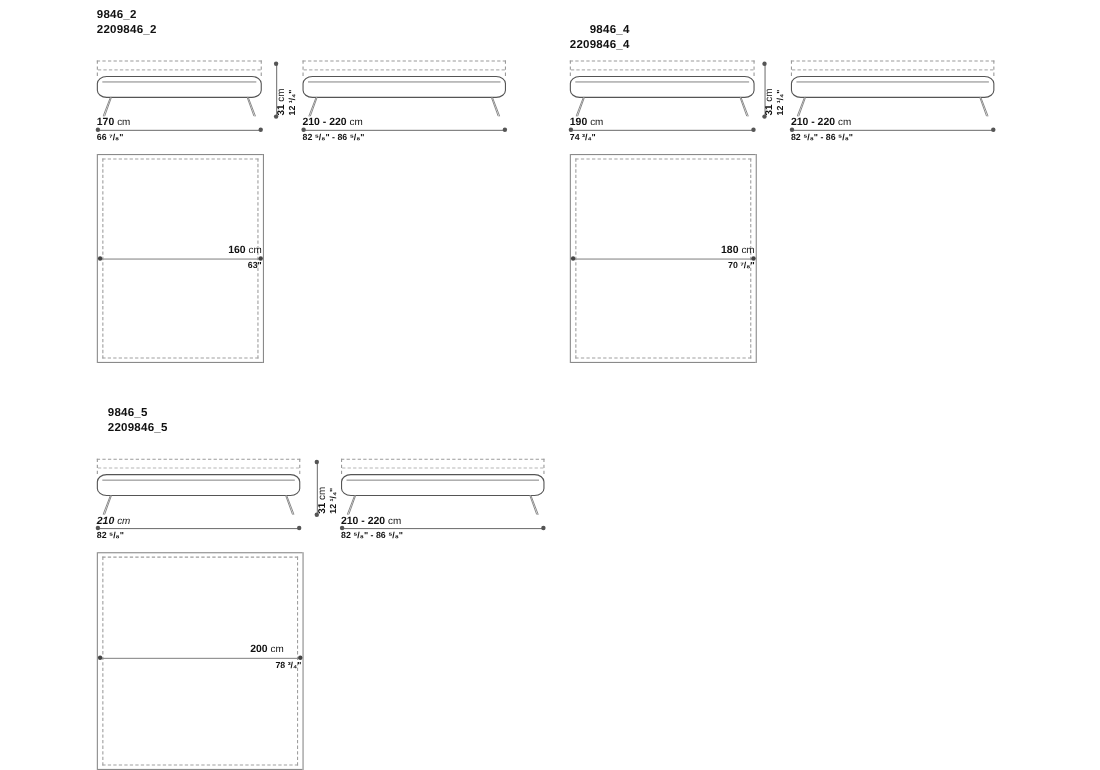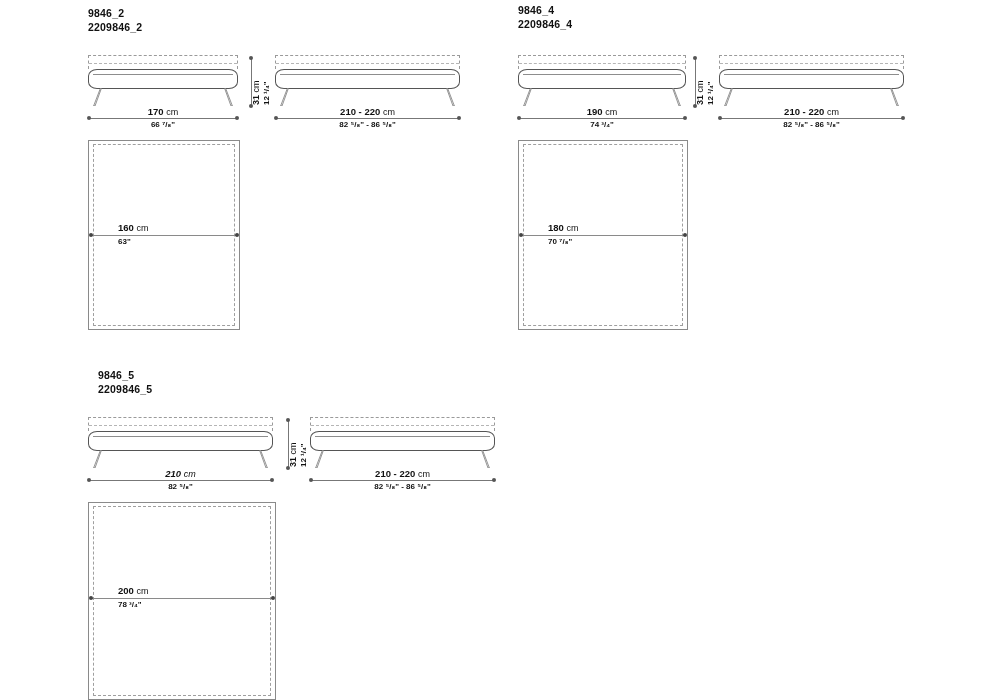--- a/index.html
+++ b/index.html
@@ -107,21 +107,20 @@
     width: 4px;
     height: 4px;
     background: #555;
     border-radius: 50%;
   }
   .dimv:before { top: -1px; }
   .dimv:after  { bottom: -1px; }
 
   .dimlabel {
     position: absolute;
-    text-align: center;
     white-space: nowrap;
     line-height: 11px;
   }
   .dimlabel .cm {
     font-size: 9.5px;
     font-weight: bold;
     color: #111;
   }
   .dimlabel .cm .u {
     font-weight: normal;
@@ -187,24 +186,23 @@
     position: absolute;
     top: -2px;
     width: 4px; height: 4px;
     background: #444;
     border-radius: 50%;
   }
   .plan-dim:before { left: -1px; }
   .plan-dim:after  { right: -1px; }
   .plan-label {
     position: absolute;
-    text-align: left;
+    text-align: right;
     white-space: nowrap;
     line-height: 11px;
-    margin-left: 28px;
   }
   .plan-label .cm {
     font-size: 9.5px;
     font-weight: bold;
     color: #111;
   }
   .plan-label .cm .u { font-weight: normal; font-size: 9px; }
   .plan-label .inch {
     font-size: 8px;
     font-weight: bold;
@@ -284,21 +282,21 @@
   <div class="plan-label" style="left:90px;top:222px;width:148px;">
     <div class="cm">160 <span class="u">cm</span></div>
   </div>
   <div class="plan-label" style="left:90px;top:236px;width:148px;">
     <div class="inch">63"</div>
   </div>
 </div>
 
 <div class="group" style="left:430px;top:0;width:500px;height:350px;">
 
-  <div class="codes" style="left:88px;top:3px;">
+  <div class="codes" style="left:88px;top:20px;text-align:right;">
     <div>9846_4</div>
     <div>2209846_4</div>
   </div>
 
   <div class="elev" style="left:88px;top:55px;width:168px;height:52px;">
     <div class="dashtop"></div>
     <div class="body"></div>
     <div class="leg left">
       <svg width="9" height="18" viewBox="0 0 9 18">
           <path d="M7.5 0 L8.5 0 L2 18 L0.6 18 Z" fill="#fff" stroke="#666" stroke-width="0.7"></path>

